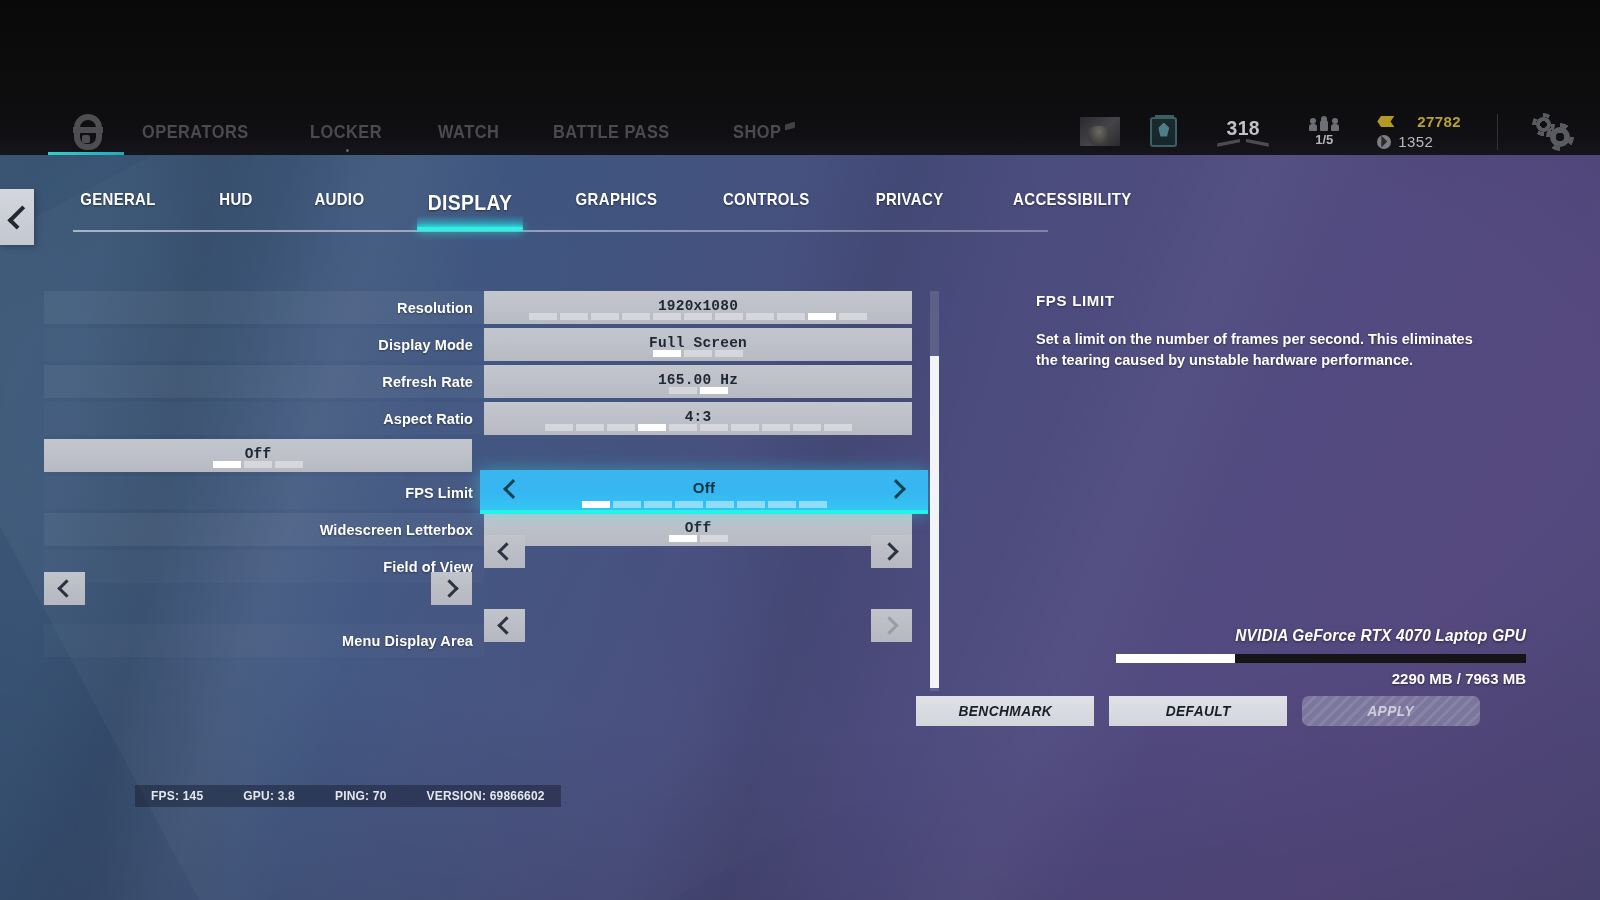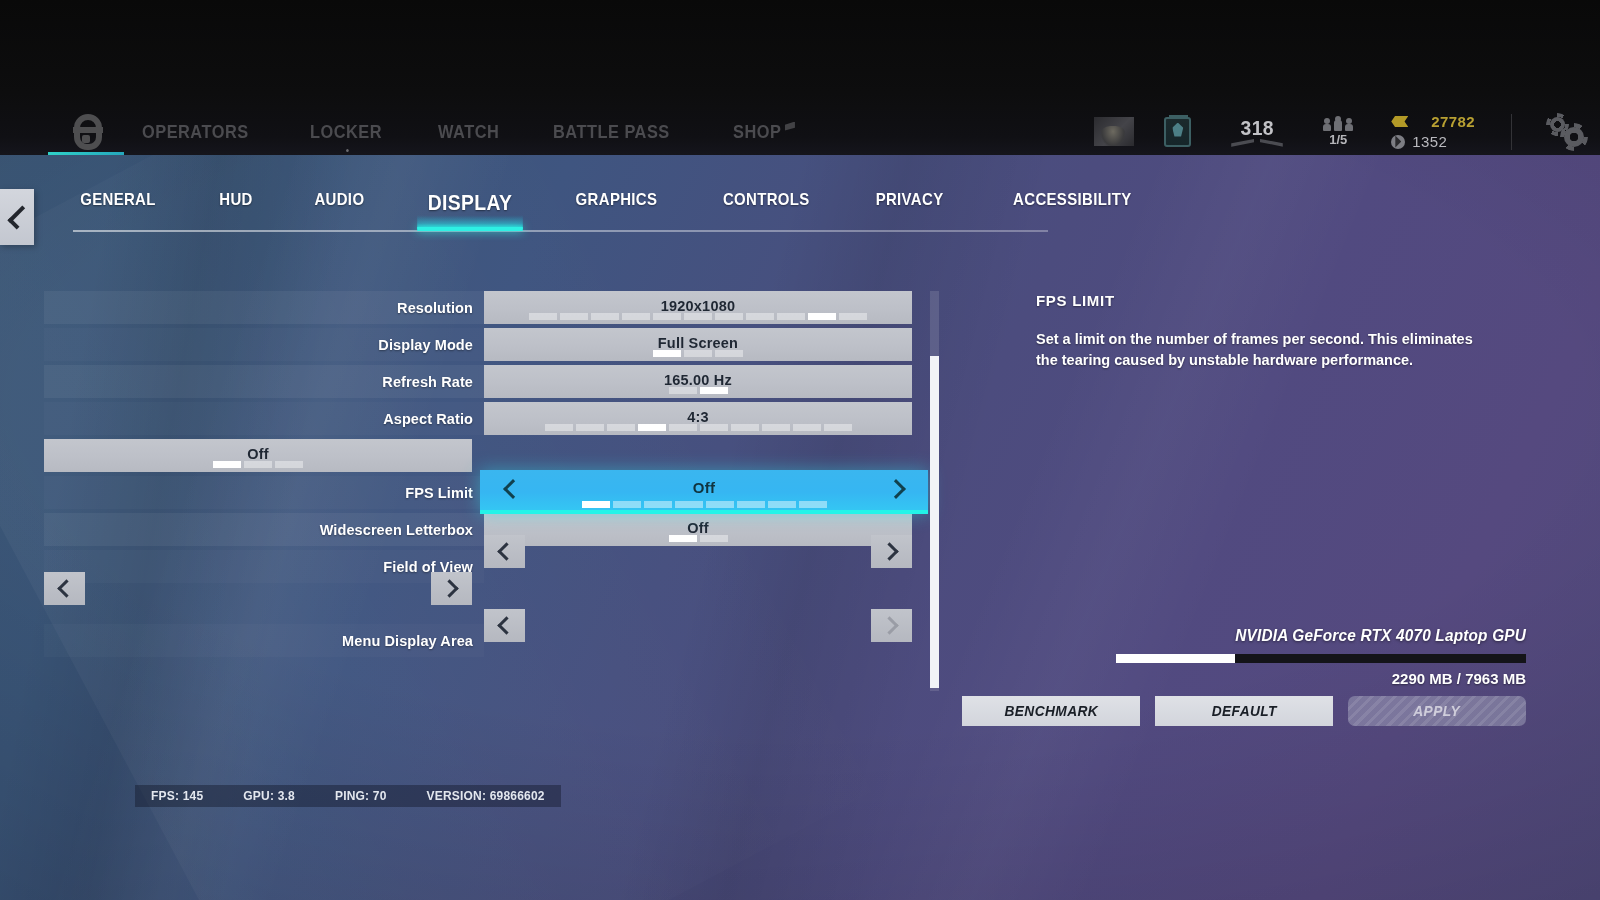--- a/index.html
+++ b/index.html
@@ -104,21 +104,21 @@
   }
   .logo-underline {
     position: absolute; left: 48px; top: 152px;
     width: 76px; height: 3px;
     background: linear-gradient(to right, #2fd2c8, #25a8bd);
     z-index: 21;
   }
 
   
   .top-right {
-    position: absolute; right: 16px; top: 108px;
+    position: absolute; right: 30px; top: 108px;
     height: 47px; display: flex; align-items: center; gap: 16px;
   }
   .tr-avatar {
     width: 40px; height: 29px;
     background: linear-gradient(135deg, #2b2b2f, #444449 55%, #2a2a2e);
     margin-right: 14px;
     position: relative; overflow: hidden;
   }
   .tr-avatar::after {
     content:"";
@@ -282,21 +282,21 @@
   .srow.alt .slabel-bg { background: rgba(255,255,255,0.025); }
   .slabel {
     font-size: 14.5px; font-weight: 700; color: #ffffff;
     letter-spacing: 0.1px;
     text-shadow: 0 1px 2px rgba(0,0,0,.4);
   }
   .sval {
     position: relative;
     width: 428px; height: 33px;
     background: linear-gradient(to bottom, #c3c6cd 0%, #bdc0c8 55%, #b7bac2 100%);
-    display: flex; align-items: center; justify-content: center;
+    display: flex; align-items: center; justify-content: center; font-family: Liberation Mono, monospace;
   }
   .sval-text {
     font-size: 14.5px; font-weight: 700; color: #1f2733;
     letter-spacing: .2px;
     margin-top: -4px;
   }
   .segbar {
     position: absolute; left: 0; right: 0; bottom: 4px;
     height: 7px;
     display: flex; gap: 3px; justify-content: center;
@@ -401,21 +401,21 @@
   .vram-track {
     margin-top: 9px; width: 410px; height: 9px;
     background: #141419;
   }
   .vram-fill { height: 9px; background: #ffffff; width: 118px; }
   .vram-text {
     margin-top: 7px; font-size: 15px; font-weight: 700; color: #ffffff;
     text-shadow: 0 1px 2px rgba(0,0,0,.45);
   }
 
-  .btnrow { position: absolute; left: 962px; top: 696px; display: flex; gap: 15px; z-index: 10; }
+  .btnrow { position: absolute; left: 916px; top: 696px; display: flex; gap: 15px; z-index: 10; }
   .btn {
     width: 178px; height: 30px;
     background: linear-gradient(to bottom, #dfe1e6, #d2d5dc);
     display:flex; align-items:center; justify-content:center;
     font-size: 14.5px; font-weight: 700; font-style: italic;
     color: #1a1f27; letter-spacing: .4px;
     transform: scaleX(1);
   }
   .btn .btn-t { transform: scaleX(0.95); }
   .btn.disabled {

